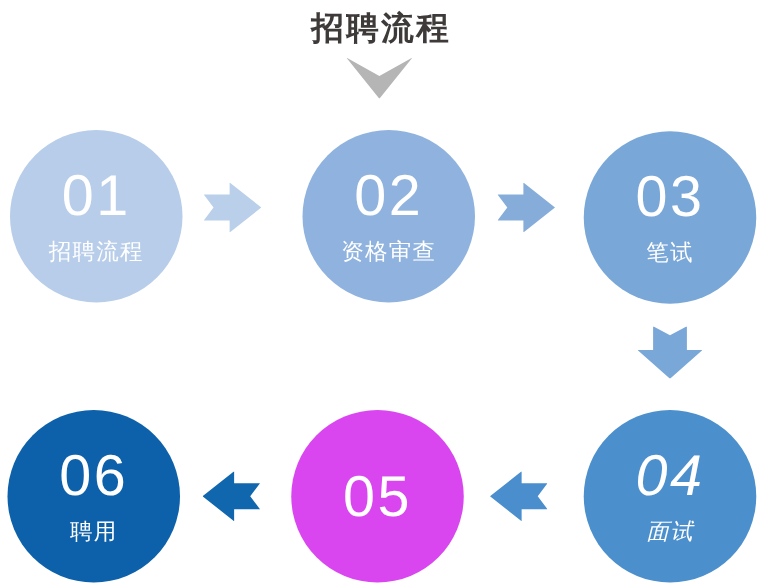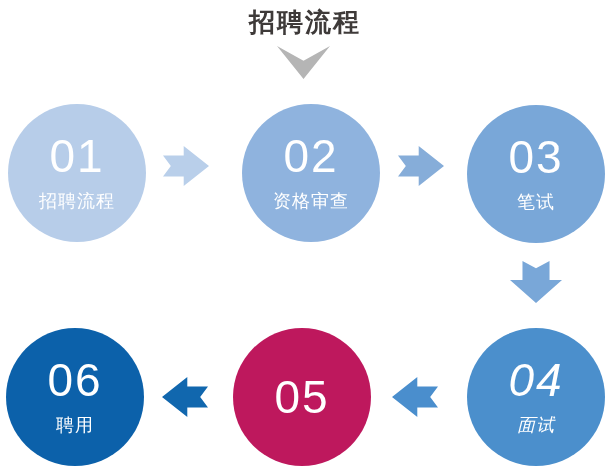--- a/index.html
+++ b/index.html
@@ -105,21 +105,21 @@
 
   <div class="arrow down pos-a3" style="background-color: rgb(121, 167, 216);"></div>
 
   <div class="circle pos-s4" style="background-color: rgb(75, 143, 204);">
     <div class="num">04</div>
     <div class="label">面试</div>
   </div>
 
   <div class="arrow left pos-a4" style="background-color: rgb(74, 142, 205);"></div>
 
-  <div class="circle pos-s5" style="background-color: #be185d;">
+  <div class="circle pos-s5" style="background-color: #d946ef;">
     <div class="num">05</div>
   </div>
 
   <div class="arrow left pos-a5" style="background-color: rgb(17, 103, 174);"></div>
 
   <div class="circle pos-s6" style="background-color: rgb(12, 97, 170);">
     <div class="num">06</div>
     <div class="label">聘用</div>
   </div>
 

